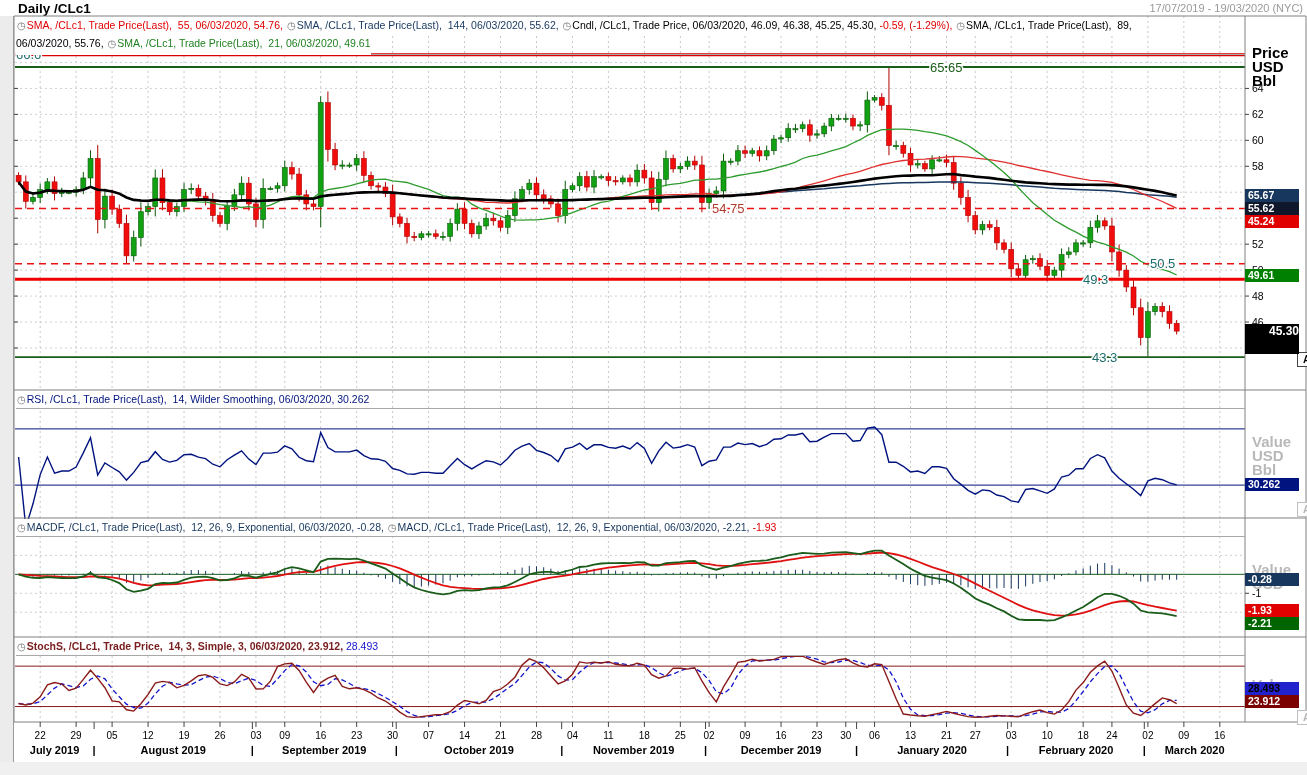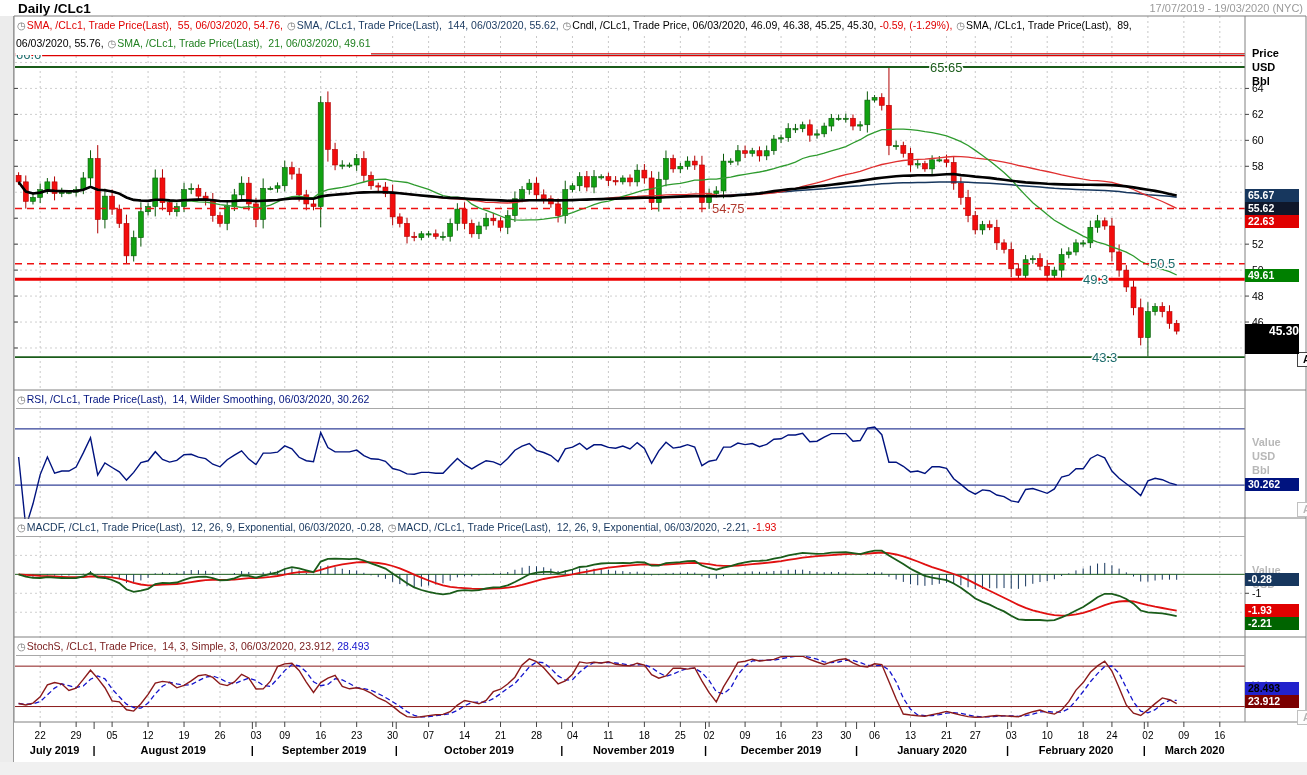--- a/index.html
+++ b/index.html
@@ -12,21 +12,21 @@
   svg{position:absolute;left:0;top:0;}
   .lgd{position:absolute;left:16px;right:62px;border-bottom:1px solid #a8a8a8;}
   .lgdrow{display:block;text-decoration:underline;}
   .lgdspan{display:inline-block;background:#fff;white-space:pre;font-size:10.5px;line-height:16px;vertical-align:top;}
   .seg{white-space:pre;}
   .clock{color:#777;font-size:10px;padding:0 1px;}
   .badge{position:absolute;left:1245px;width:54px;height:13px;line-height:13px;font-size:10.5px;font-weight:bold;color:#fff;padding-left:3px;box-sizing:border-box;}
   .badge.big{height:30px;line-height:15px;font-size:12px;text-align:right;}
   .auto{position:absolute;left:1252px;width:34px;height:13px;line-height:12px;text-align:center;font-size:10.5px;font-weight:bold;border:1px solid #444;color:#000;background:#fdfdfd;margin-left:45px;}
   .auto.dim{border-color:#c0c0c0;color:#b5b5b5;}
-  .axishead{position:absolute;left:1252px;font-size:11px;font-weight:bold;color:#000;line-height:14px;}
+  .axishead{position:absolute;left:1252px;font-size:15px;font-weight:bold;color:#000;line-height:14px;}
   .axishead.dim{color:#b8b8b8;margin-top:23px;}
   .axishead span{display:block;}
 </style>
 </head>
 <body>
 
 <div class="screen">
   <div class="titlebar">
     <span class="title">Daily /CLc1</span>
     <span class="range">17/07/2019 - 19/03/2020 (NYC)</span>
@@ -739,21 +739,21 @@
     <span class="lgdrow"><span class="lgdspan" id="lgd-price-row1" style="line-height:16px;"><span class="clock">◷</span><span class="seg" style="color: rgb(224, 0, 0);">SMA, /CLc1, Trade Price(Last),  55, 06/03/2020, 54.76, </span><span class="clock">◷</span><span class="seg" style="color: rgb(23, 55, 94);">SMA, /CLc1, Trade Price(Last),  144, 06/03/2020, 55.62, </span><span class="clock">◷</span><span class="seg" style="color: rgb(0, 0, 0);">Cndl, /CLc1, Trade Price, 06/03/2020, 46.09, 46.38, 45.25, 45.30, </span><span class="seg" style="color: rgb(224, 0, 0);">-0.59, (-1.29%), </span><span class="clock">◷</span><span class="seg" style="color: rgb(0, 0, 0);">SMA, /CLc1, Trade Price(Last),  89,</span></span></span>
     <span class="lgdrow"><span class="lgdspan" id="lgd-price-row2" style="line-height:16px;height:20px;"><span class="seg" style="color: rgb(0, 0, 0);">06/03/2020, 55.76, </span><span class="clock">◷</span><span class="seg" style="color: rgb(32, 128, 32);">SMA, /CLc1, Trade Price(Last),  21, 06/03/2020, 49.61</span></span></span>
   </div>
   <div class="lgd" id="lgd-rsi" style="top:391px;height:17px;">
     <span class="lgdspan" id="lgd-rsi-row"><span class="clock">◷</span><span class="seg" style="color: rgb(0, 19, 127);">RSI, /CLc1, Trade Price(Last),  14, Wilder Smoothing, 06/03/2020, 30.262</span></span>
   </div>
   <div class="lgd" id="lgd-macd" style="top:519px;height:17px;">
     <span class="lgdspan" id="lgd-macd-row"><span class="clock">◷</span><span class="seg" style="color: rgb(23, 55, 94);">MACDF, /CLc1, Trade Price(Last),  12, 26, 9, Exponential, 06/03/2020, -0.28, </span><span class="clock">◷</span><span class="seg" style="color: rgb(23, 55, 94);">MACD, /CLc1, Trade Price(Last),  12, 26, 9, Exponential, 06/03/2020, -2.21, </span><span class="seg" style="color: rgb(224, 0, 0);">-1.93</span></span>
   </div>
   <div class="lgd" id="lgd-stoch" style="top:638px;height:17px;">
-    <span class="lgdspan" id="lgd-stoch-row"><span class="clock">◷</span><span class="seg" style="color: rgb(123, 32, 32);">StochS, /CLc1, Trade Price,  14, 3, Simple, 3, 06/03/2020, 23.912, </span><span class="seg" style="color: rgb(20, 20, 204);">28.493</span></span>
+    <span class="lgdspan" id="lgd-stoch-row"><span class="clock">◷</span><span class="seg" style="color: rgb(123, 32, 32); font-weight: bold;">StochS, /CLc1, Trade Price,  14, 3, Simple, 3, 06/03/2020, 23.912, </span><span class="seg" style="color: rgb(20, 20, 204);">28.493</span></span>
   </div>
 
   <div class="axishead" style="top:46px;">
     <span>Price</span>
     <span>USD</span>
     <span>Bbl</span>
   </div>
   <div class="axishead dim" style="top:412px;">
     <span>Value</span>
     <span>USD</span>
@@ -768,21 +768,21 @@
     <span>USD</span>
   </div>
 
   <div class="auto" style="top:352px;">Auto</div>
   <div class="auto dim" style="top:502px;">Auto</div>
   <div class="auto dim" style="top:710px;">Auto</div>
 
   <div id="badges">
       <div class="badge" style="top: 188.862px; background: rgb(23, 55, 94);">65.67</div>
       <div class="badge" style="top: 201.862px; background: #0f172a;">55.62</div>
-      <div class="badge" style="top: 214.862px; background: rgb(224, 0, 0);">22.63</div>
+      <div class="badge" style="top: 214.862px; background: rgb(224, 0, 0);">45.24</div>
       <div class="badge" style="top: 268.679px; background: rgb(0, 128, 0);">49.61</div>
       <div class="badge big" style="top: 323.616px; background: rgb(0, 0, 0);">45.30</div>
       <div class="badge" style="top: 478.227px; background: rgb(0, 19, 127);">30.262</div>
       <div class="badge" style="top: 573.142px; background: rgb(23, 55, 94);">-0.28</div>
       <div class="badge" style="top: 604.423px; background: rgb(224, 0, 0);">-1.93</div>
       <div class="badge" style="top: 617.423px; background: rgb(0, 100, 0);">-2.21</div>
       <div class="badge" style="top: 682px; background: rgb(34, 34, 204); color: rgb(0, 0, 0);">28.493</div>
       <div class="badge" style="top: 695px; background: rgb(123, 0, 0);">23.912</div>
     </div>
 </div>

